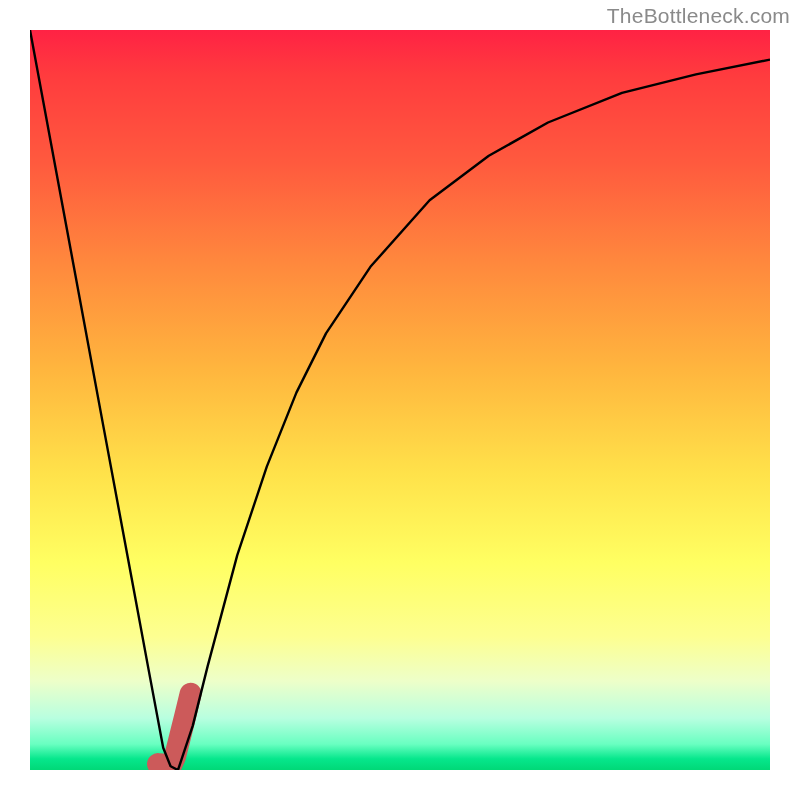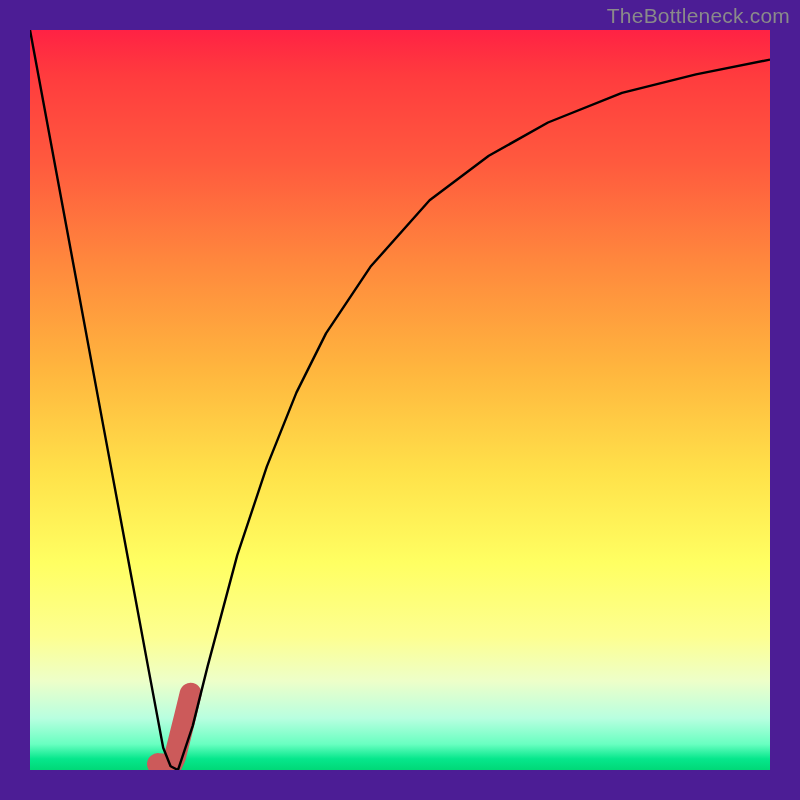--- a/index.html
+++ b/index.html
@@ -10,21 +10,21 @@
     overflow: hidden;
     background: #000;
     font-family: Arial, Helvetica, sans-serif;
   }
   .frame {
     position: absolute;
     top: 0;
     left: 0;
     width: 800px;
     height: 800px;
-    background: #4c1d95;
+    background: #ffffff;
   }
   .plot-area {
     position: absolute;
     top: 30px;
     left: 30px;
     width: 740px;
     height: 740px;
     overflow: hidden;
   }
   .gradient {

